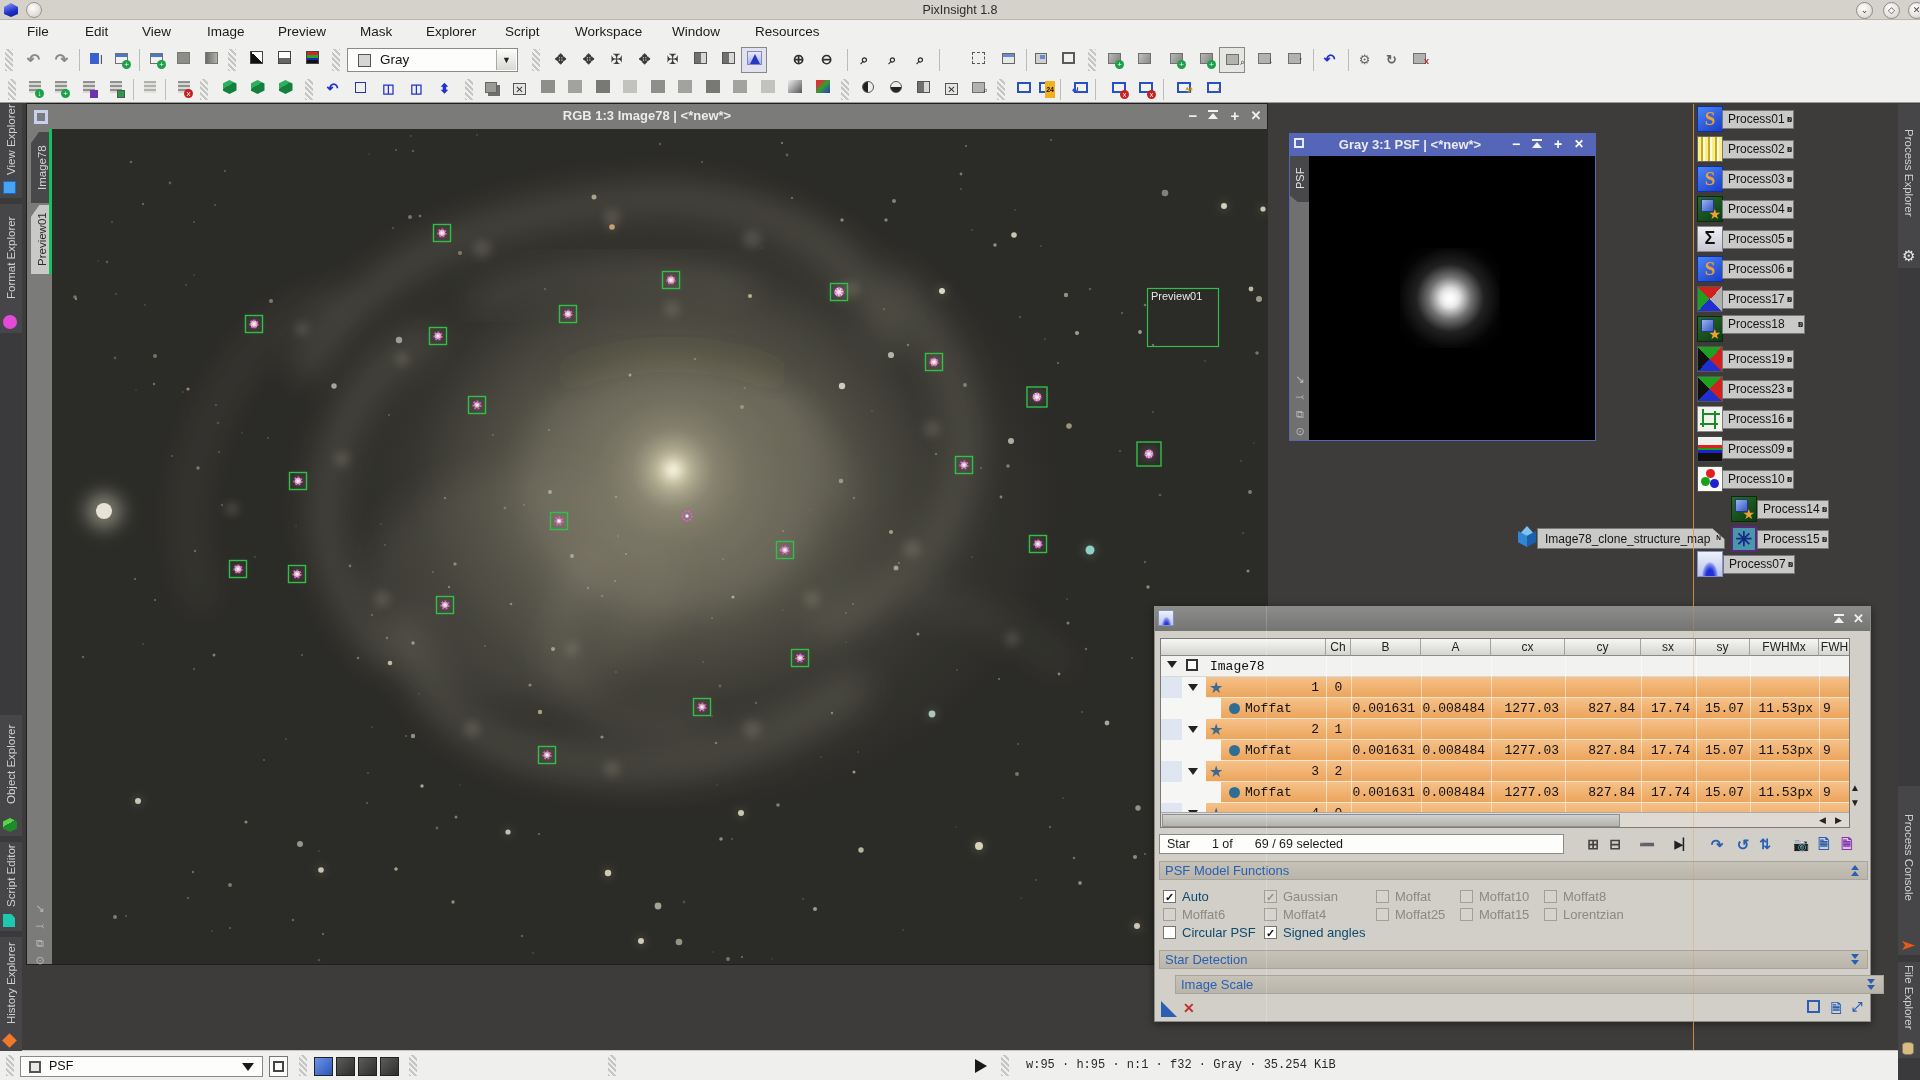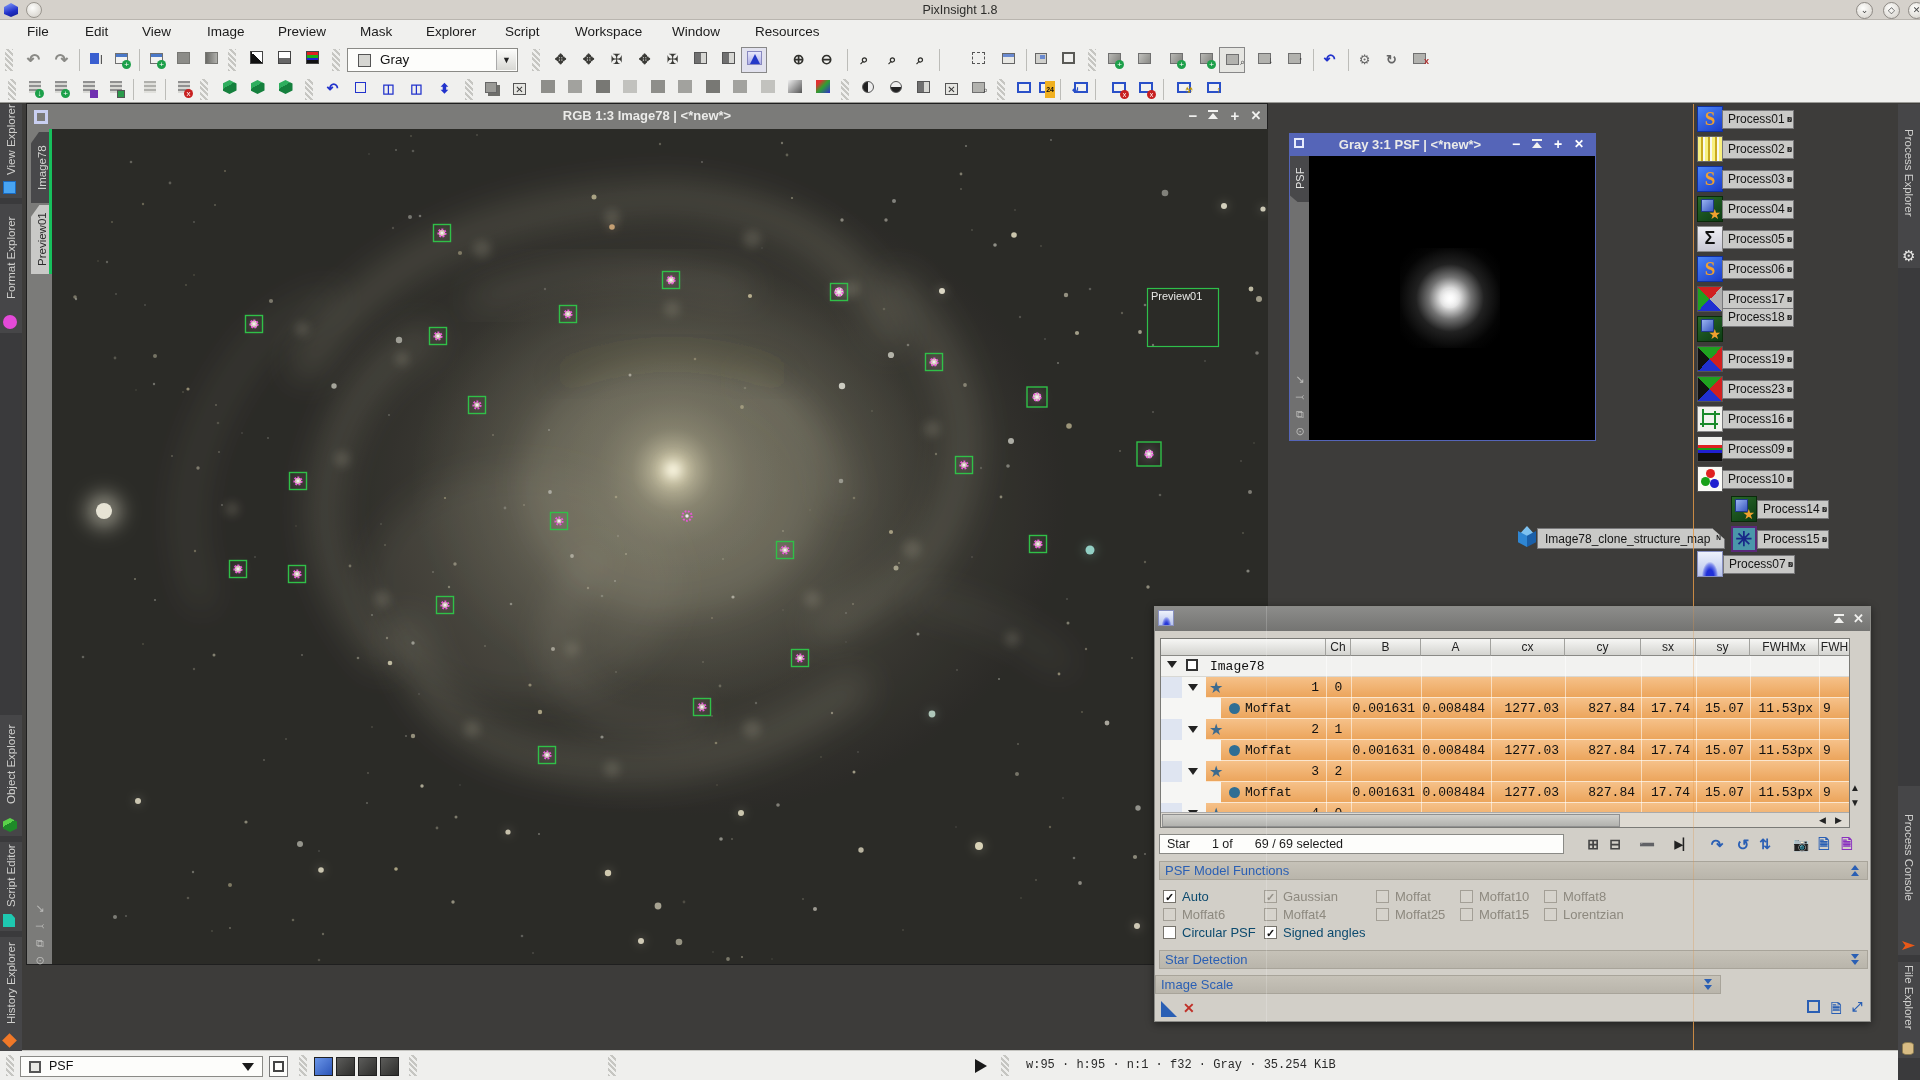--- a/index.html
+++ b/index.html
@@ -757,21 +757,21 @@
 <div class="picon" style="left:1697px;top:286px">
     <div style="width:100%;height:100%;border:1px solid #555;background:conic-gradient(from 45deg,#b0b0b0 0 25%,#2030d0 25% 50%,#20a020 50% 75%,#d02020 75%)"></div>
   </div>
 <div class="chip" style="left:1722px;top:290px;width:72px">Process17<span class="chipN">N</span><span class="chipD">D</span></div>
 <div class="picon" style="left:1697px;top:316px">
     <div style="width:100%;height:100%;background:linear-gradient(145deg,#2a6a2a,#0c3c14);border:1px solid #0a2a0a;position:relative">
       <div style="position:absolute;left:3px;top:2px;width:13px;height:13px;background:linear-gradient(135deg,#9ab4f0,#3858c0);border:1px solid #203888"></div>
       <div style="position:absolute;right:1px;bottom:0px;color:#f0a030;font-size:14px;line-height:13px">★</div>
     </div>
   </div>
-<div class="chip" style="left:1722px;top:308px;width:72px">Process18<span class="chipN">N</span><span class="chipD">D</span></div>
+<div class="chip" style="left:1722px;top:315px;width:83px">Process18<span class="chipN">N</span><span class="chipD">D</span></div>
 <div class="picon" style="left:1697px;top:346px">
     <div style="width:100%;height:100%;border:1px solid #555;background:conic-gradient(from 45deg,#d02020 0 25%,#2030d0 25% 50%,#111 50% 75%,#20a020 75%)"></div>
   </div>
 <div class="chip" style="left:1722px;top:350px;width:72px">Process19<span class="chipN">N</span><span class="chipD">D</span></div>
 <div class="picon" style="left:1697px;top:376px">
     <div style="width:100%;height:100%;border:1px solid #555;background:conic-gradient(from 45deg,#d02020 0 25%,#2030d0 25% 50%,#111 50% 75%,#20a020 75%)"></div>
   </div>
 <div class="chip" style="left:1722px;top:380px;width:72px">Process23<span class="chipN">N</span><span class="chipD">D</span></div>
 <div class="picon" style="left:1697px;top:406px">
     <div style="width:100%;height:100%;background:#f2f2ee;border:1px solid #888;position:relative">
@@ -948,21 +948,21 @@
     <div class="d" style="left:660px;top:229px;width:18px;height:17px;color:#2a5fb4;font-size:14px;font-weight:bold;text-align:center;line-height:17px">🗎</div>
     <div class="d" style="left:683px;top:229px;width:18px;height:17px;color:#8a30c0;font-size:14px;font-weight:bold;text-align:center;line-height:17px">🗎</div>
     <div class="d secbar" style="left:4px;top:343px;width:709px;height:19px">Star Detection<span style="position:absolute;right:8px;top:3px;width:8px;height:12px">
         <span style="position:absolute;left:0;top:0;width:0;height:0;border-left:4px solid transparent;border-right:4px solid transparent;border-top:5px solid #2a5fb4"></span>
         <span style="position:absolute;left:0;top:6px;width:0;height:0;border-left:4px solid transparent;border-right:4px solid transparent;border-top:5px solid #2a5fb4"></span>
       </span></div>
     <div class="d secbar" style="left:4px;top:254px;width:709px;height:19px">PSF Model Functions<span style="position:absolute;right:8px;top:3px;width:8px;height:12px">
         <span style="position:absolute;left:0;top:0;width:0;height:0;border-left:4px solid transparent;border-right:4px solid transparent;border-bottom:5px solid #2a5fb4"></span>
         <span style="position:absolute;left:0;top:6px;width:0;height:0;border-left:4px solid transparent;border-right:4px solid transparent;border-bottom:5px solid #2a5fb4"></span>
       </span></div>
-    <div class="d secbar" style="left:0;top:368px;width:566px;height:19px">Image Scale<span style="position:absolute;right:8px;top:3px;width:8px;height:12px">
+    <div class="d secbar" style="left:20px;top:368px;width:709px;height:19px">Image Scale<span style="position:absolute;right:8px;top:3px;width:8px;height:12px">
         <span style="position:absolute;left:0;top:0;width:0;height:0;border-left:4px solid transparent;border-right:4px solid transparent;border-top:5px solid #2a5fb4"></span>
         <span style="position:absolute;left:0;top:6px;width:0;height:0;border-left:4px solid transparent;border-right:4px solid transparent;border-top:5px solid #2a5fb4"></span>
       </span></div>
     <div class="cb" style="left:8px;top:283px">✓</div>
     <div class="cblab" style="left:27px;top:282px">Auto</div>
     <div class="cb dis" style="left:109px;top:283px">✓</div>
     <div class="cblab dis" style="left:128px;top:282px">Gaussian</div>
     <div class="cb dis" style="left:221px;top:283px"></div>
     <div class="cblab dis" style="left:240px;top:282px">Moffat</div>
     <div class="cb dis" style="left:305px;top:283px"></div>

